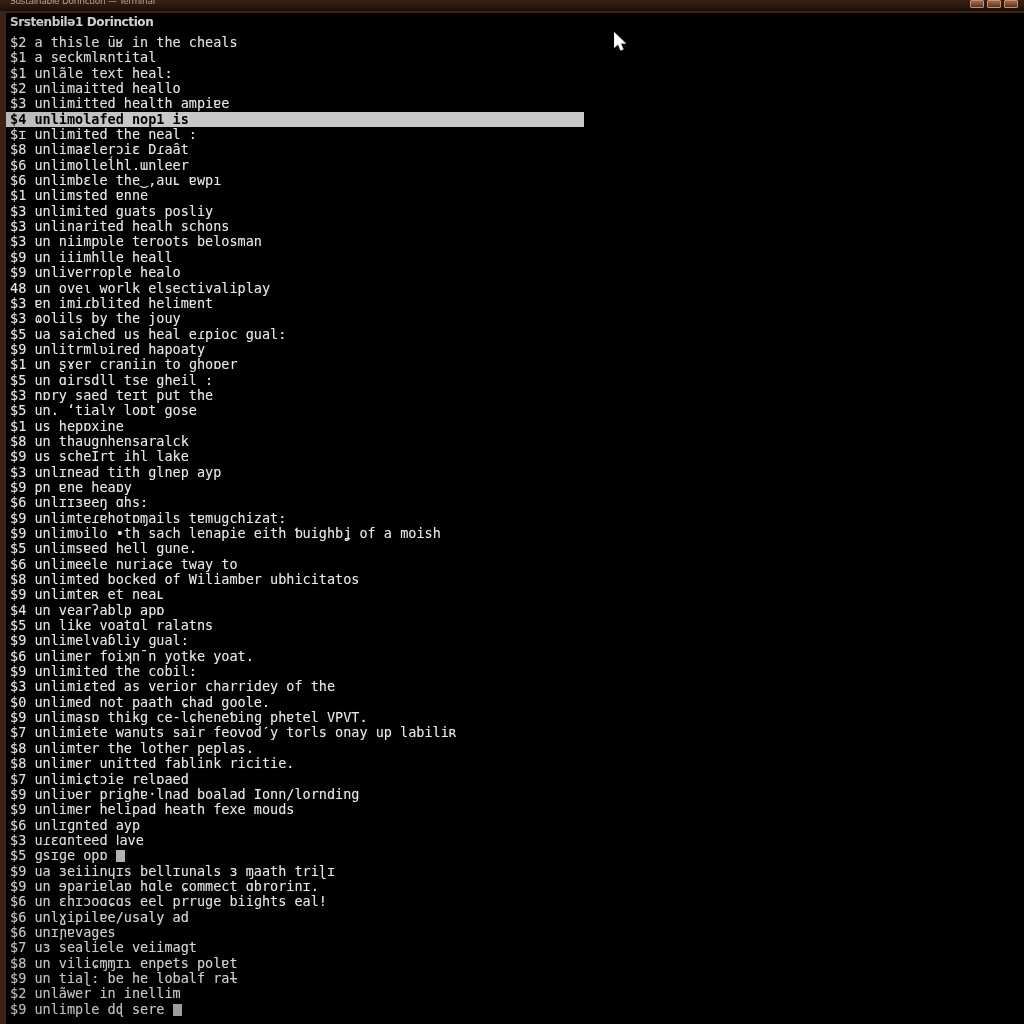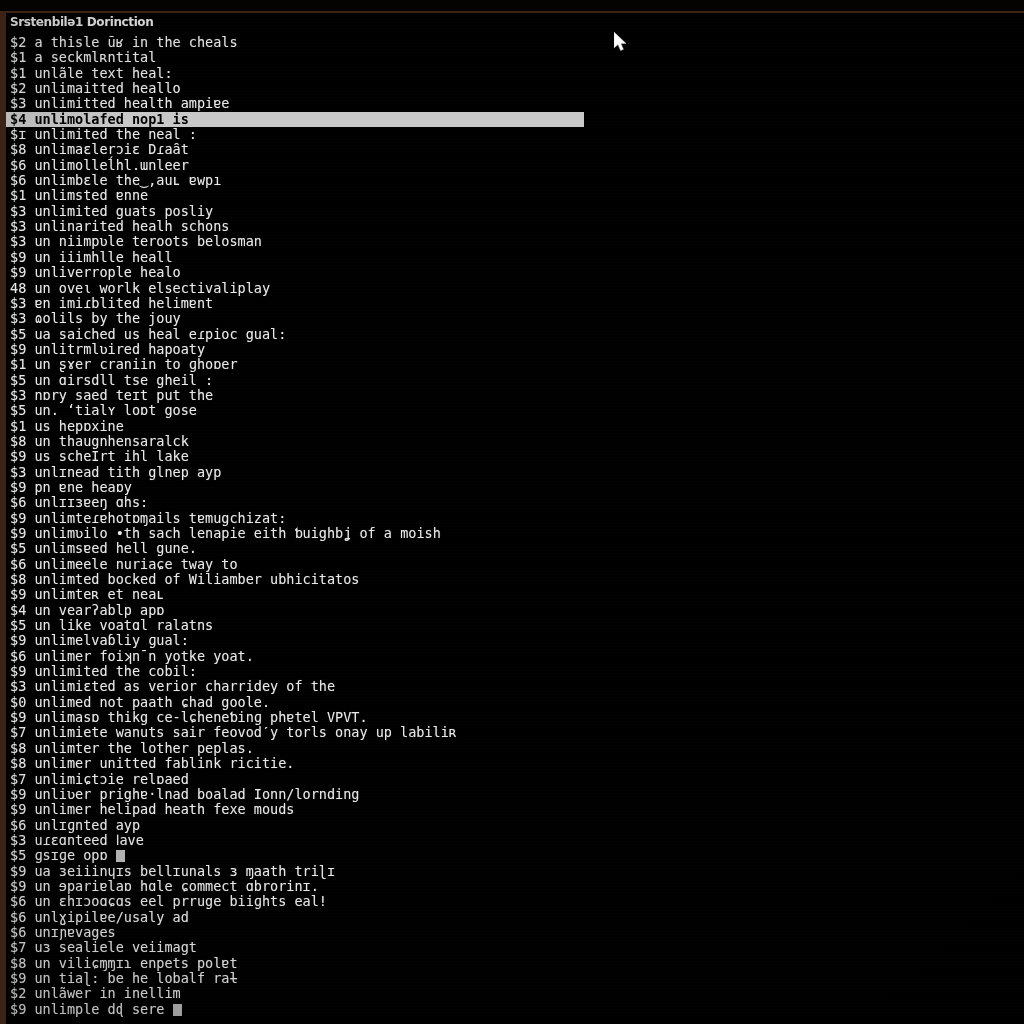--- a/index.html
+++ b/index.html
@@ -163,20 +163,28 @@
     inset: 0;
     pointer-events: none;
     background: radial-gradient(ellipse at 40% 45%, rgba(0,0,0,0) 55%, rgba(0,0,0,0.35) 100%);
   }
 </style>
 </head>
 <body>
 
 <div id="app">
 
+  <div class="titlebar">
+    <div class="titlebar-text">Sustainable Dorinction — Terminal</div>
+    <div class="win-controls">
+      <div class="win-btn"></div>
+      <div class="win-btn"></div>
+      <div class="win-btn"></div>
+    </div>
+  </div>
 
   <div class="window-frame">
     <div class="console">
 
       <div class="console-header">Srstenbilə1 Dorinction</div>
 
       <div class="lines" id="lines">
           <div class="line">$2 a thisle ūʁ in the cheals</div>
           <div class="line">$1 a seckmlʀntital</div>
           <div class="line">$1 unlãle text heal:</div>

